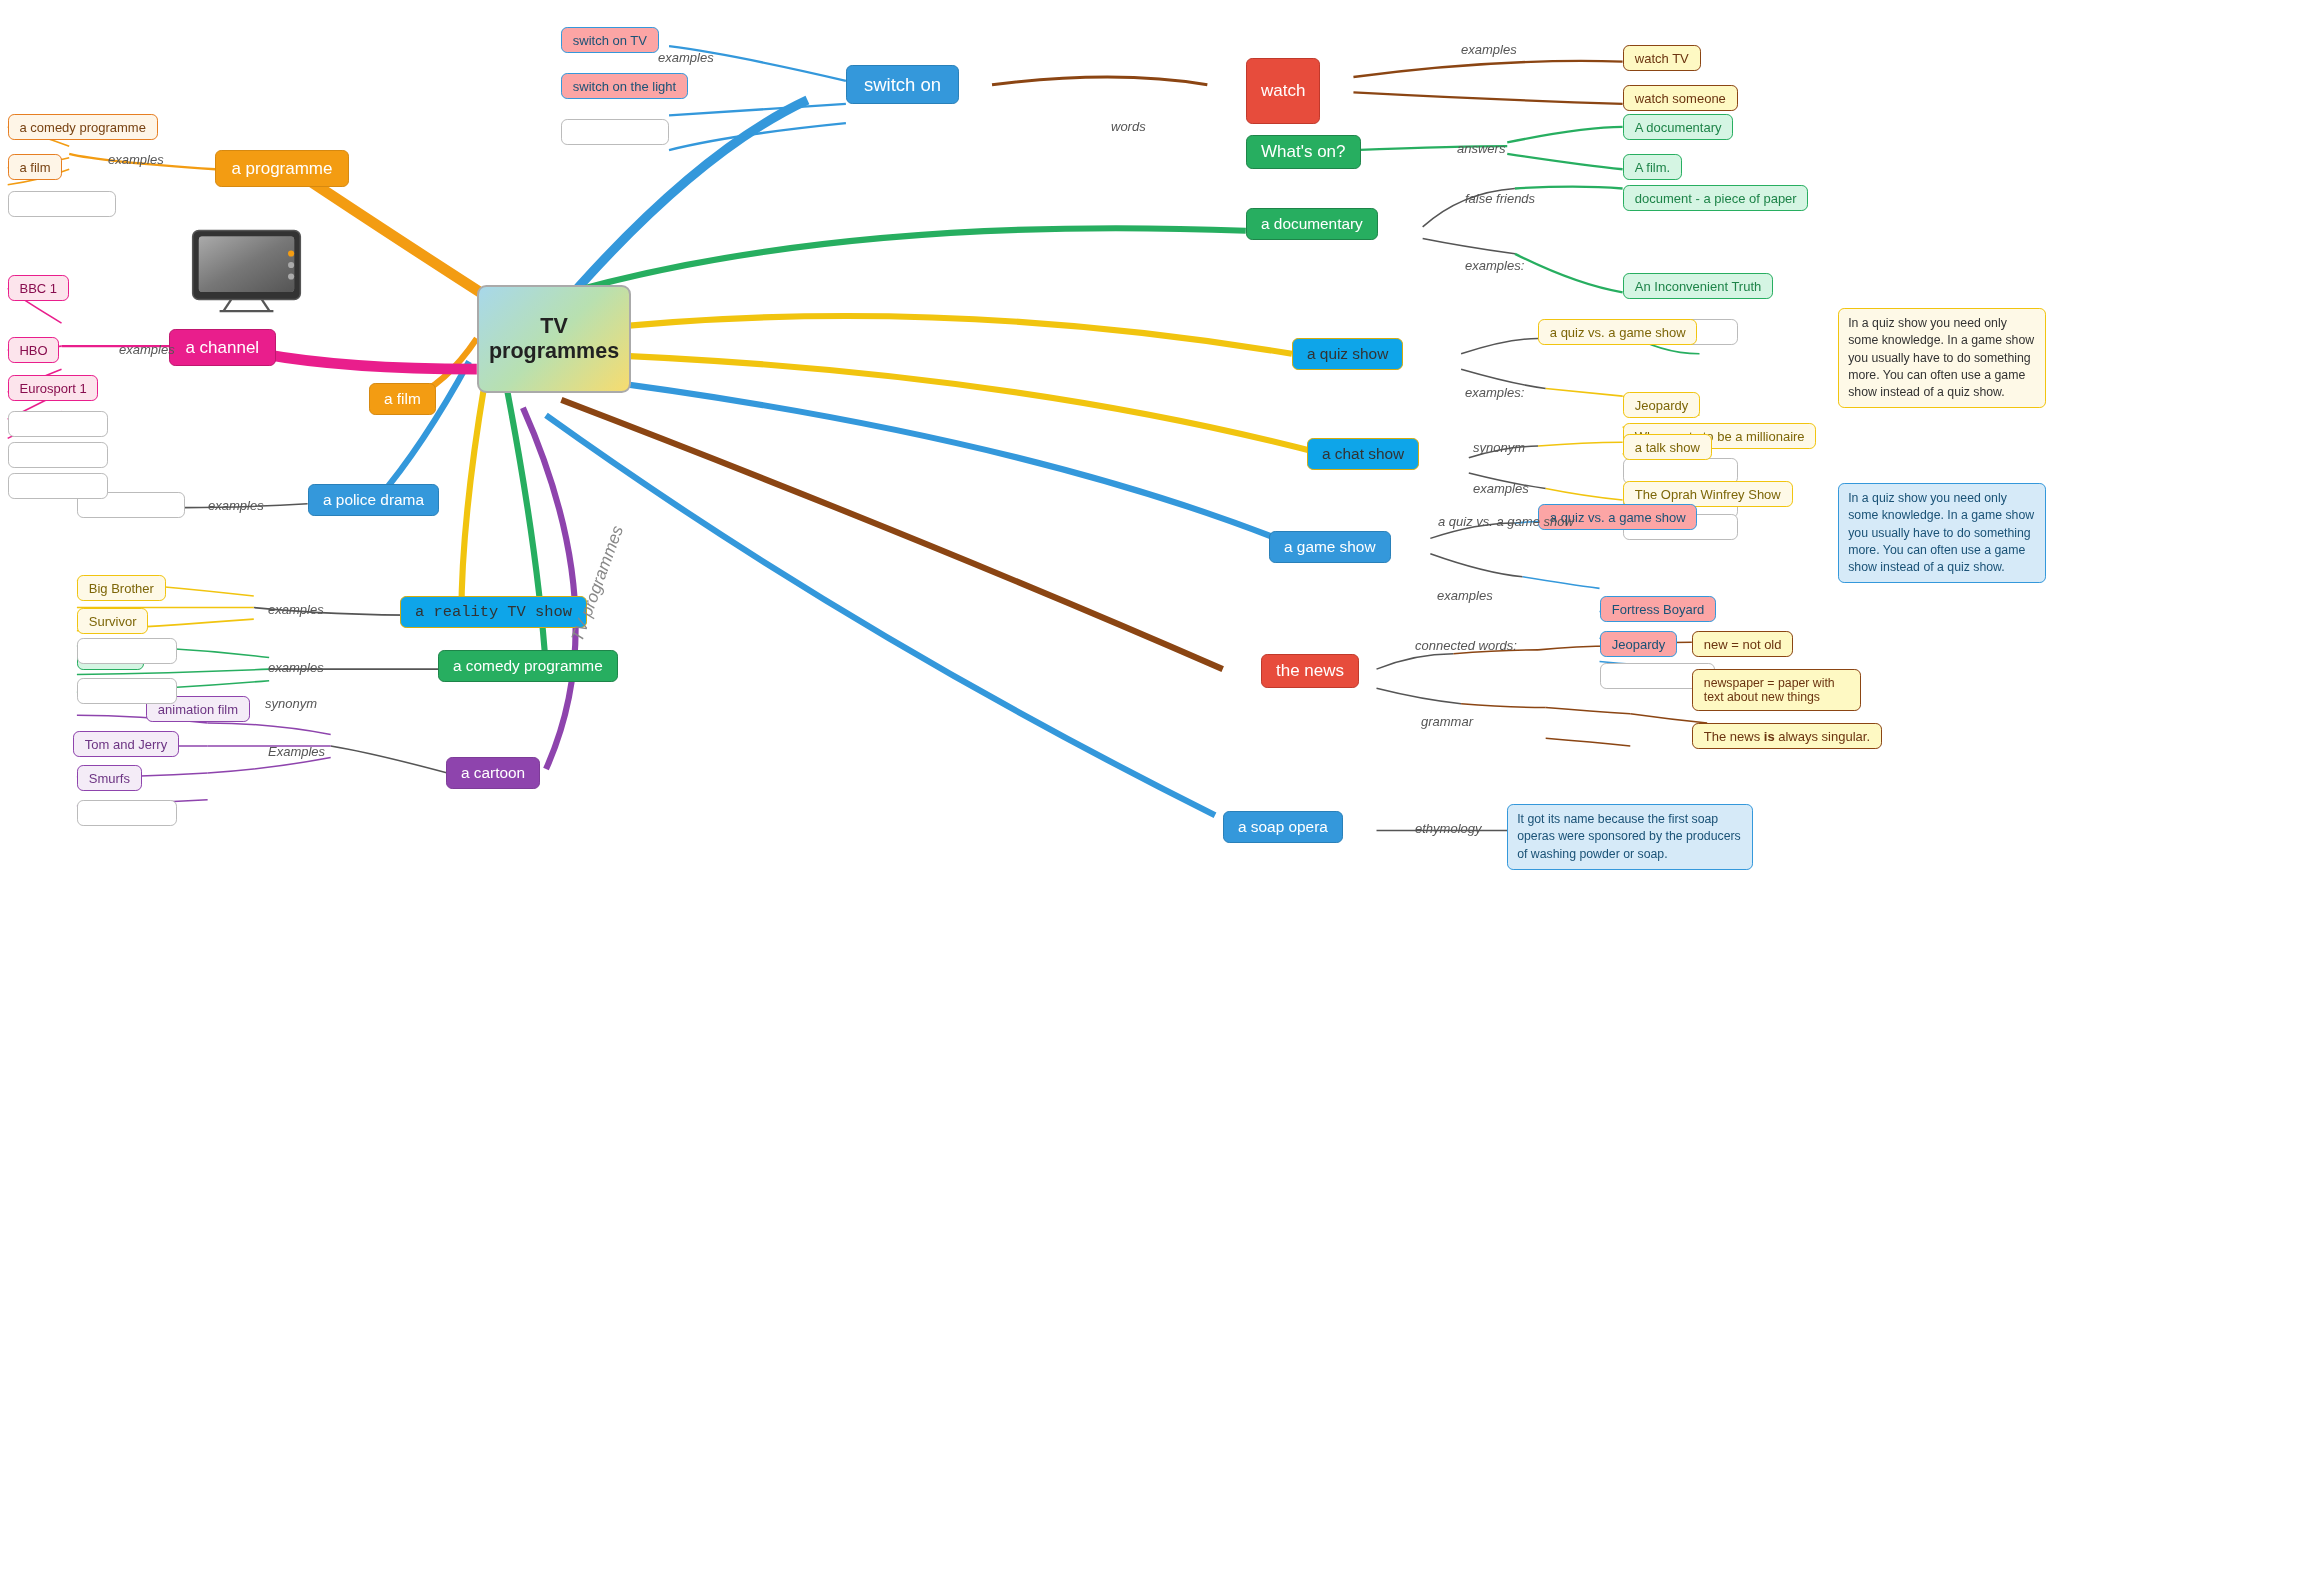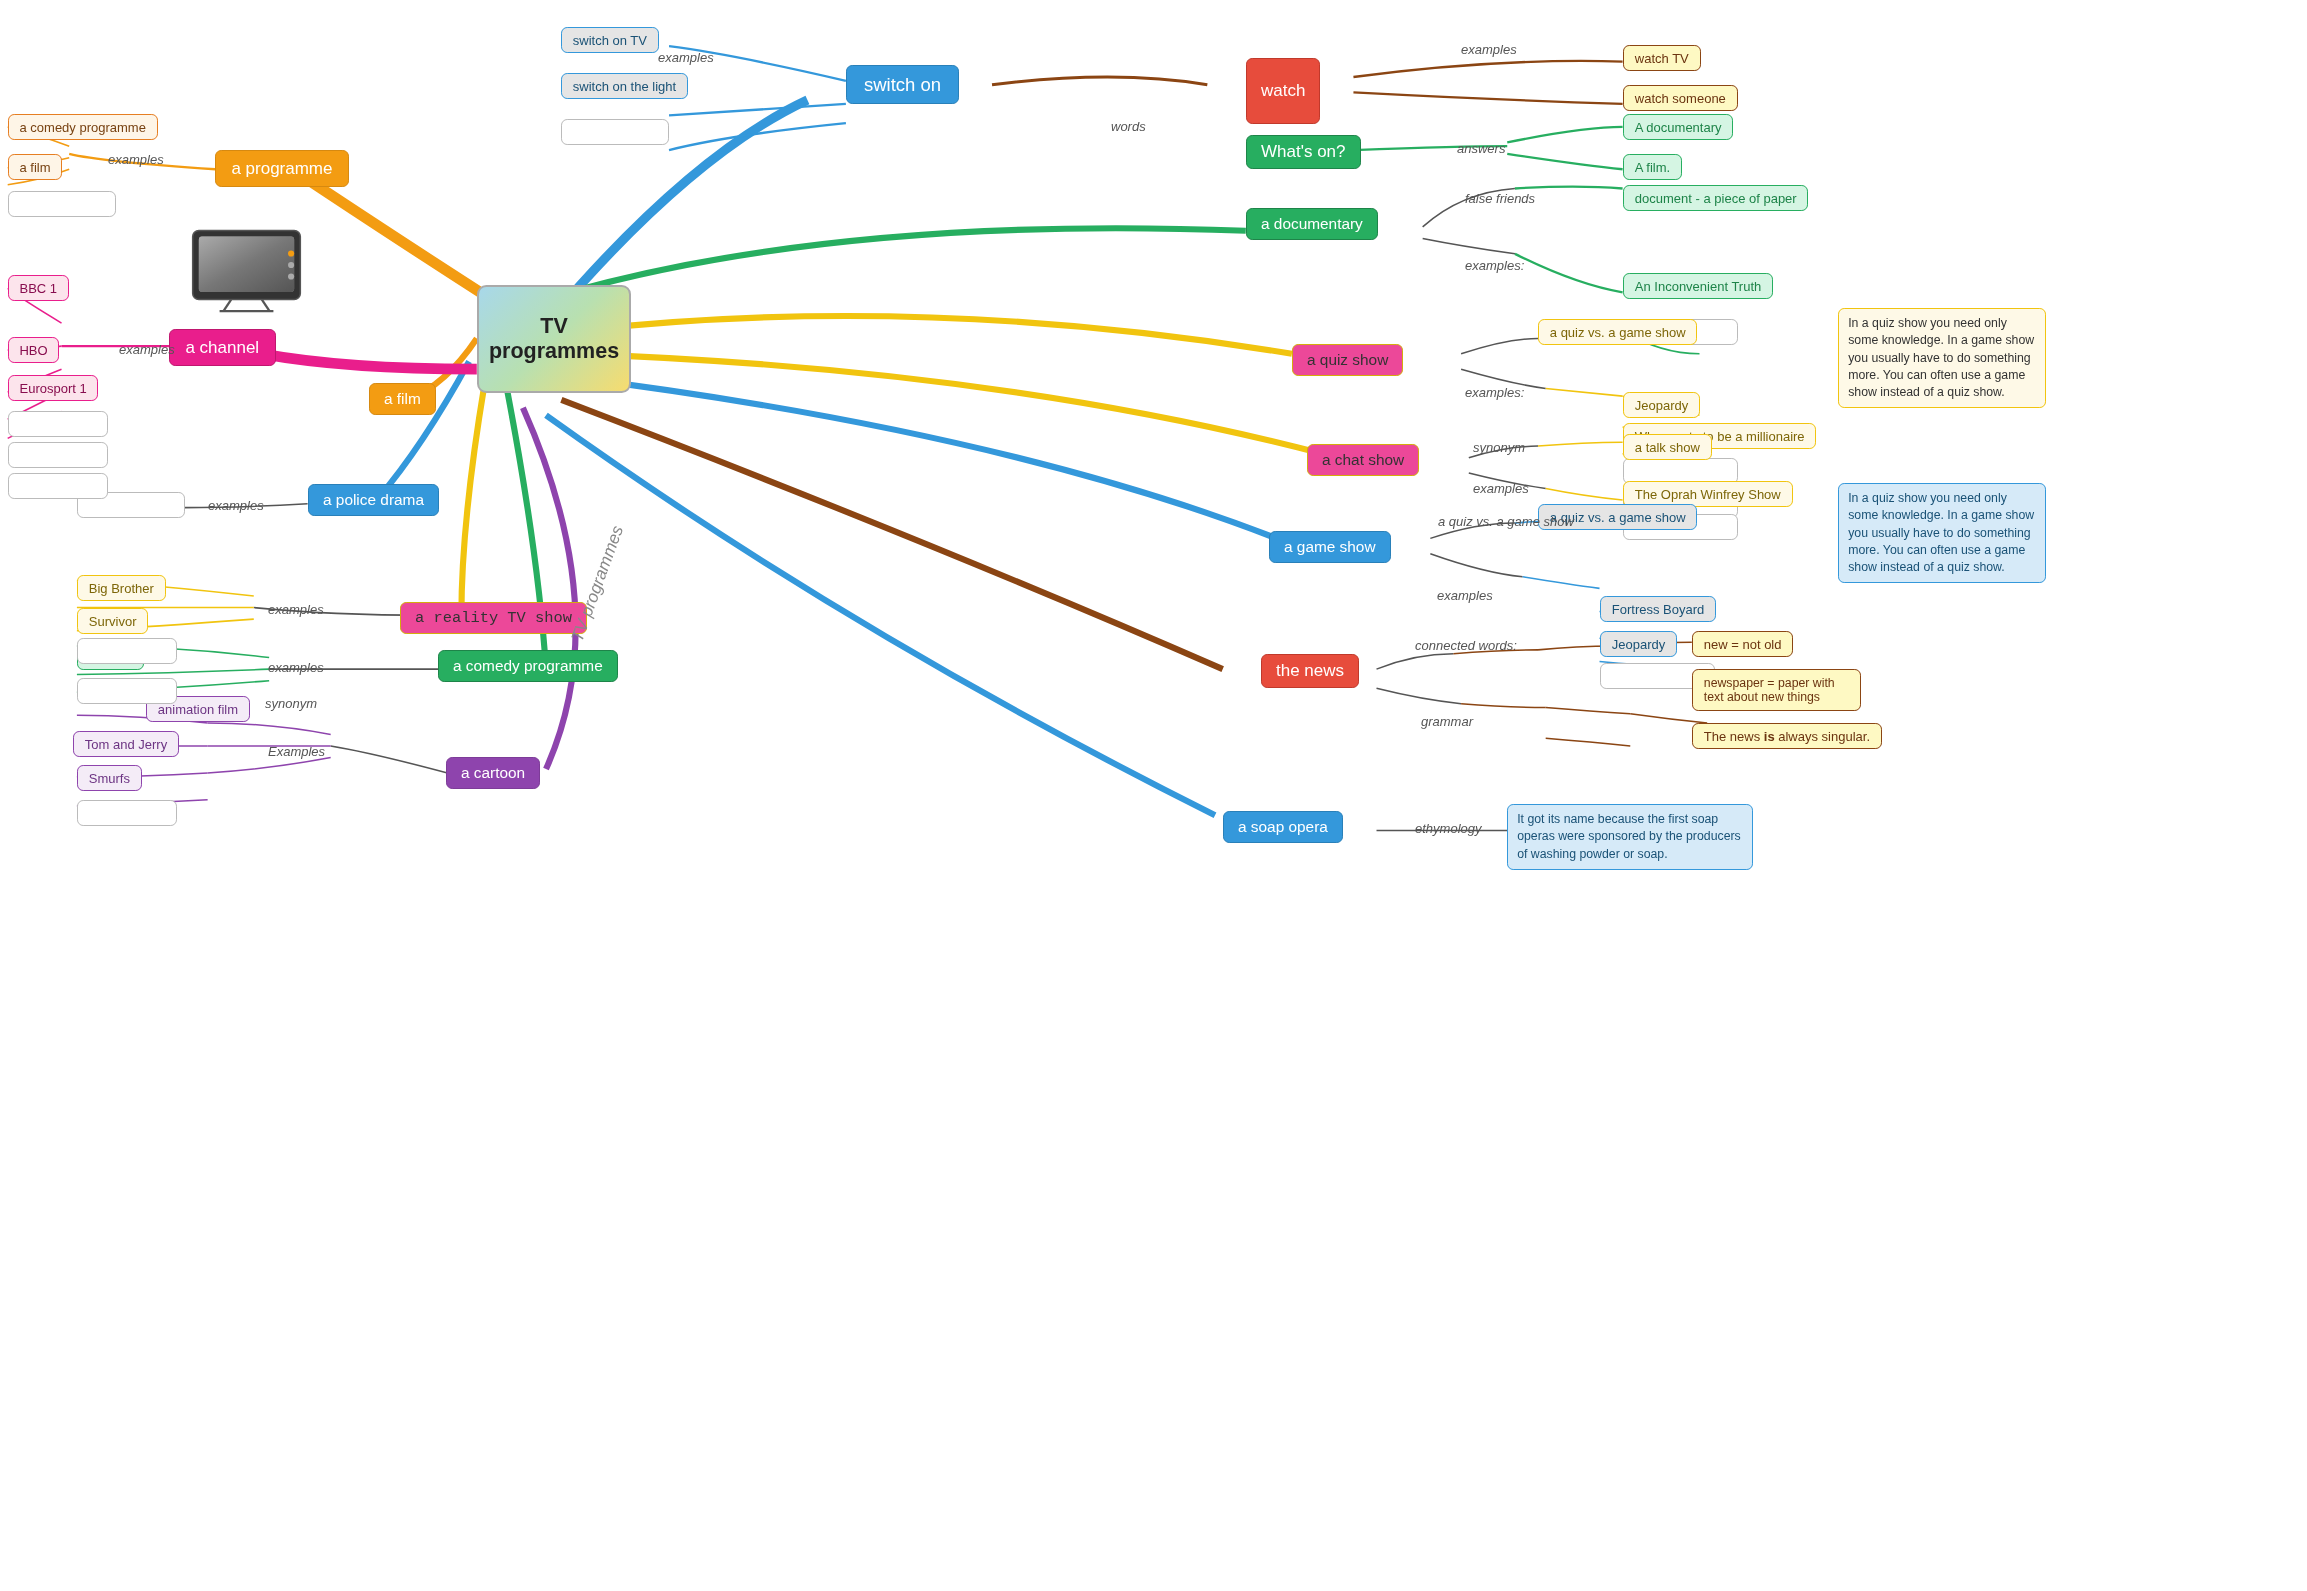--- a/index.html
+++ b/index.html
@@ -54,46 +54,45 @@
       border: 1.5px solid #2980b9;
       font-size: 17px;
     }
     .node-green {
       background: #27ae60;
       color: #fff;
       border: 1.5px solid #1e8449;
       font-size: 17px;
     }
     .node-yellow {
-      background: #ec4899;
+      background: #0ea5e9;
       color: #333;
       border: 1.5px solid #d4ac0d;
       font-size: 17px;
-      margin-top: 6px;
     }
     .node-purple {
       background: #8e44ad;
       color: #fff;
       border: 1.5px solid #7d3c98;
       font-size: 17px;
     }
     .node-red {
       background: #e74c3c;
       color: #fff;
       border: 1.5px solid #c0392b;
       font-size: 17px;
     }
     .node-pink {
       background: #e91e8c;
       color: #fff;
       border: 1.5px solid #c0166f;
       font-size: 17px;
     }
     .node-outline-blue {
-      background: #e5e5e5;
+      background: #fca5a5;
       color: #1a5276;
       border: 1.5px solid #3498db;
     }
     .node-outline-green {
       background: #d5f5e3;
       color: #1e8449;
       border: 1.5px solid #27ae60;
     }
     .node-outline-yellow {
       background: #fef9e7;

